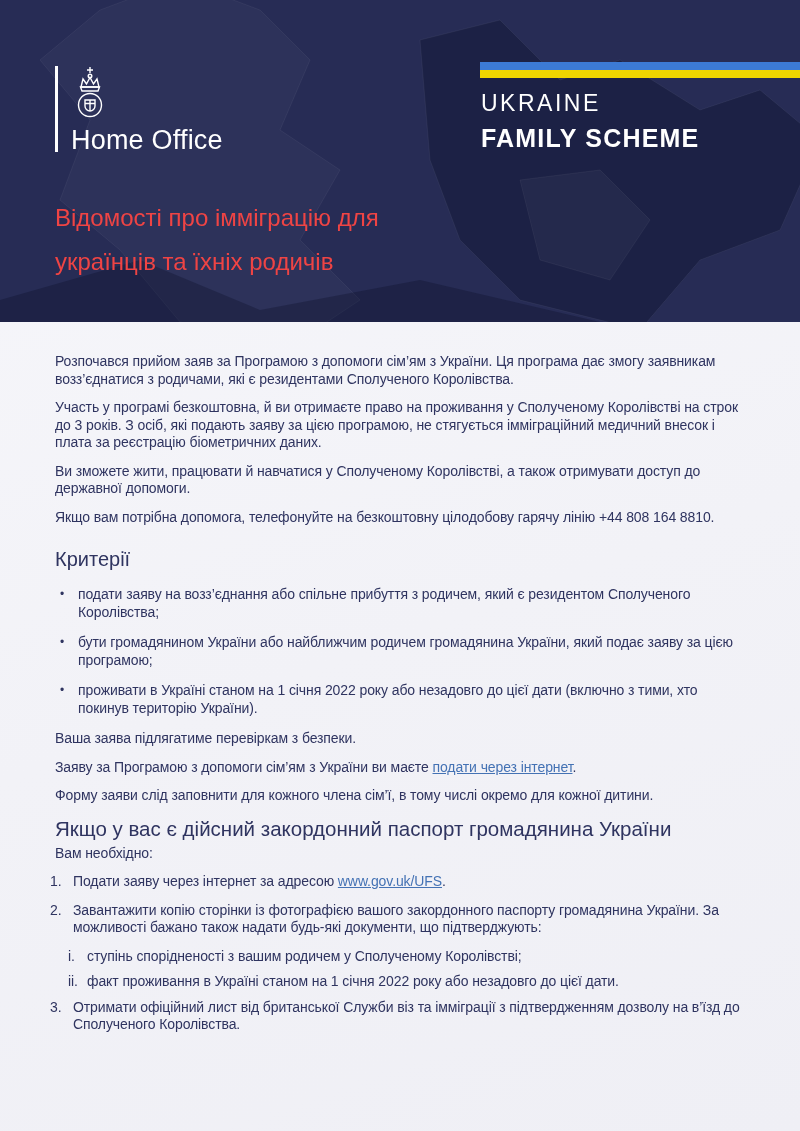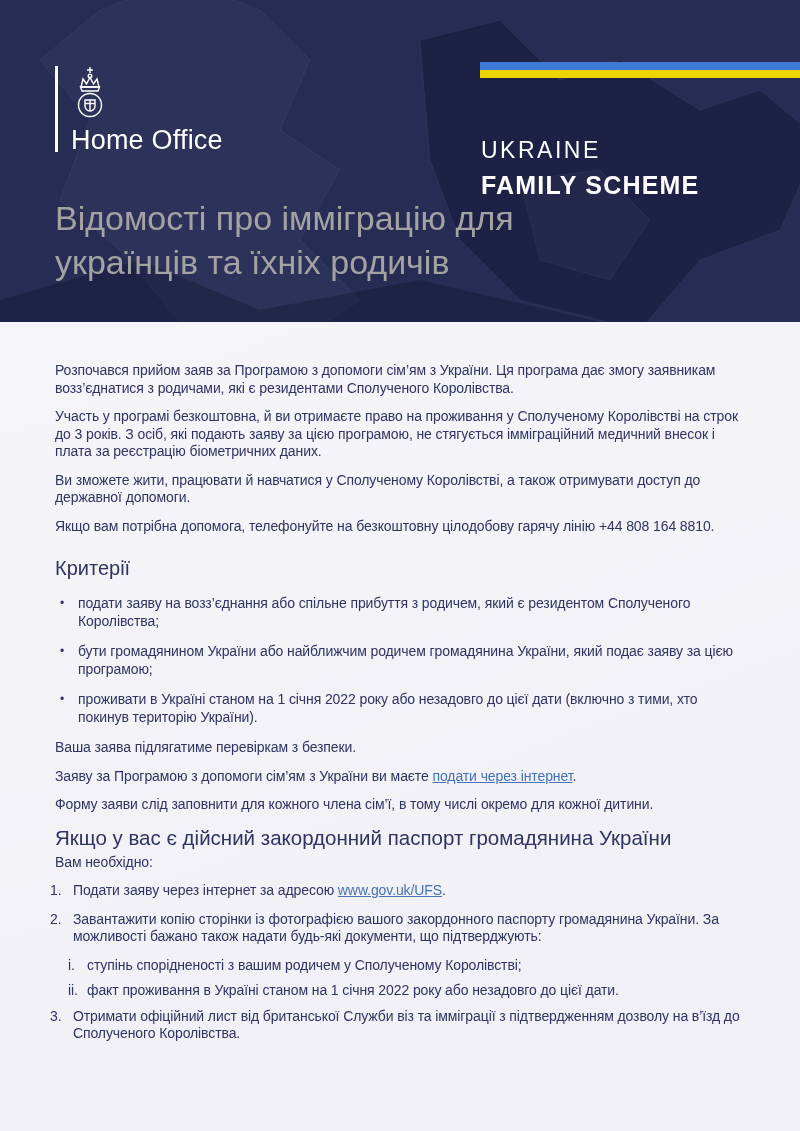--- a/index.html
+++ b/index.html
@@ -20,29 +20,29 @@
   .logo{position:absolute;left:55px;top:66px;display:flex;}
   .logo-bar{width:3px;height:86px;background:#ffffff;margin-right:13px;}
   .logo-col{display:flex;flex-direction:column;}
   .crown{margin-left:2px;}
   .logo-text{color:#ffffff;font-size:27px;font-weight:400;margin-top:3px;letter-spacing:0.2px;}
 
   .flag{position:absolute;left:480px;right:0;top:62px;}
   .flag-blue{height:8px;background:#3c7ad5;}
   .flag-yellow{height:8px;background:#efd500;}
 
-  .scheme{position:absolute;left:481px;top:90px;color:#ffffff;margin-top:47px;}
+  .scheme{position:absolute;left:481px;top:90px;color:#ffffff;}
   .scheme-line1{font-size:23px;font-weight:400;letter-spacing:2.5px;}
   .scheme-line2{font-size:25px;font-weight:700;letter-spacing:1.2px;margin-top:7px;}
 
-  .page-title{position:absolute;left:55px;top:196px;margin:0;color:#a3a3a3;font-weight:400;font-size:34px;line-height:44px;}
+  .page-title{position:absolute;left:55px;top:196px;margin:0;color:#ef4444;font-weight:400;font-size:24px;line-height:44px;}
   .page-title span{display:block;}
 
   
-  .content{padding:40px 55px 0 55px;font-size:14px;line-height:17.5px;letter-spacing:-0.1px;}
+  .content{padding:31px 55px 0 55px;font-size:14px;line-height:17.5px;letter-spacing:-0.1px;}
   .content p{margin:0 0 11px 0;}
   h2.sec{font-size:20px;font-weight:400;color:#2f3460;margin:21px 0 11px 0;line-height:24px;letter-spacing:0;}
   h2.sec2{margin-top:19px;margin-bottom:7px;}
   h3.sec{font-size:20.5px;font-weight:400;color:#2f3460;margin:11px 0 3px 0;line-height:26px;letter-spacing:0;}
   .lead{margin-bottom:10px;}
   .bullets{margin-top:15px;}
   .brow{display:flex;margin:0 0 13px 0;}
   .bmark{flex:0 0 18px;padding-left:5px;font-size:12px;line-height:17.5px;}
   .btext{flex:1;}
   .note{margin-top:14px;}

